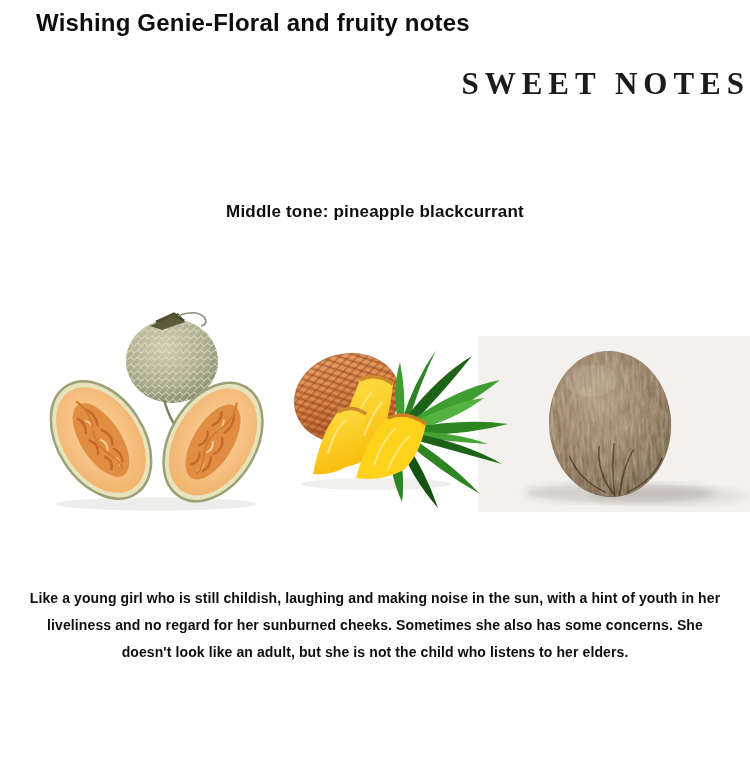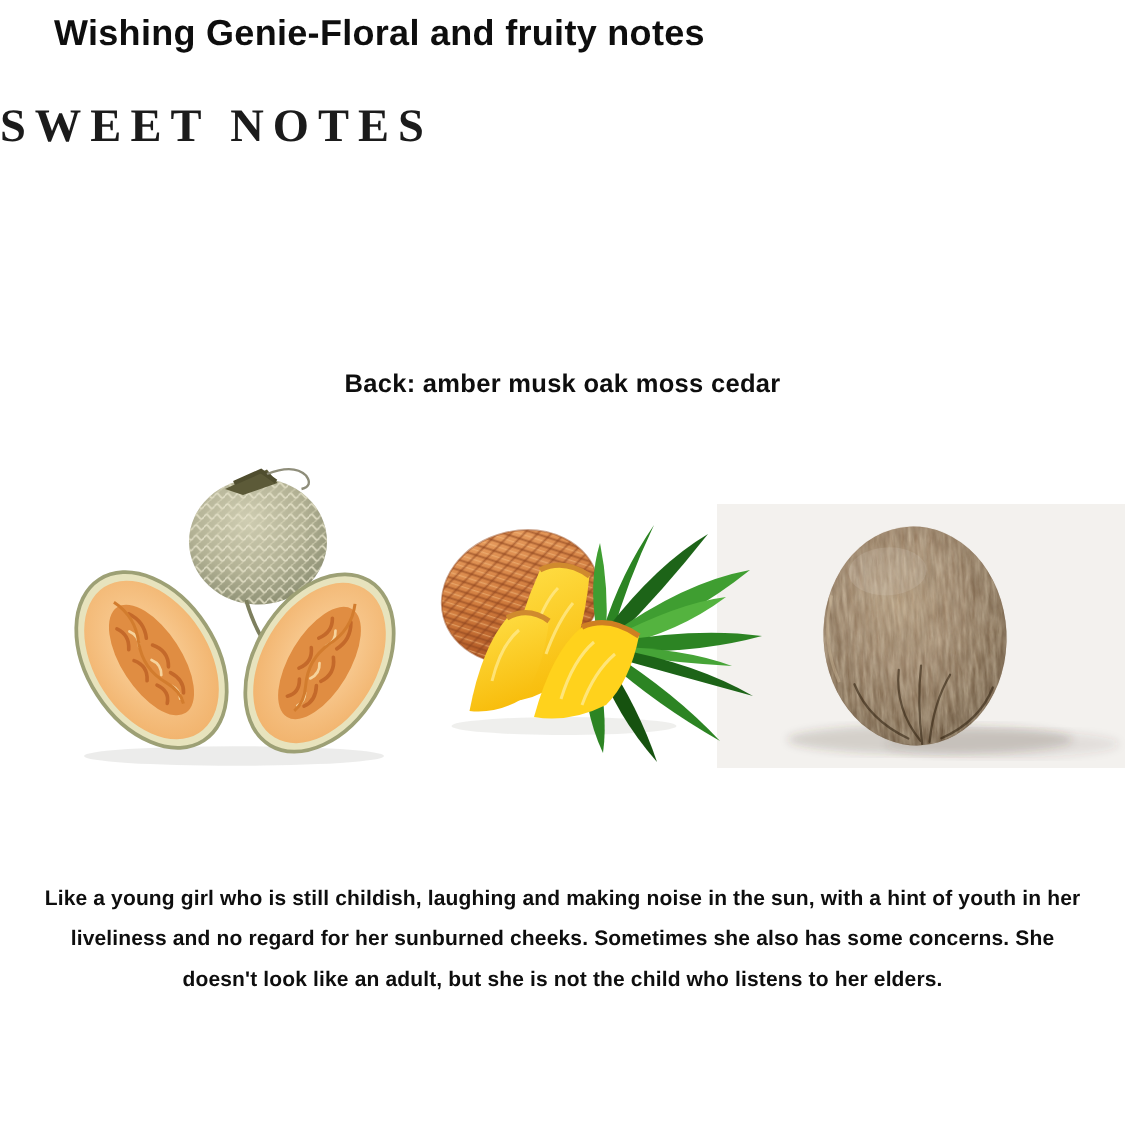--- a/index.html
+++ b/index.html
@@ -5,21 +5,21 @@
   html,body{margin:0;padding:0;background:#ffffff;}
   .canvas{
     position:relative;width:750px;height:765px;background:#ffffff;
     font-family:"Liberation Sans",sans-serif;color:#0e0e0e;overflow:hidden;
   }
   .title{
     position:absolute;top:9px;left:0;width:100%;text-align:left;
     font-size:24px;font-weight:700;letter-spacing:0.2px;padding-left:36px;
   }
   .subtitle{
-    position:absolute;top:66px;left:0;width:100%;text-align:left;
+    position:absolute;top:66px;left:0;width:100%;text-align:right;
     font-family:"Liberation Serif",serif;font-size:31px;font-weight:700;
     letter-spacing:6px;color:#1b1b1b;
   }
   .note{
     position:absolute;left:0;width:100%;text-align:center;
     font-size:17px;font-weight:700;letter-spacing:0.2px;
   }
   .n1{top:151px}.n2{top:202px}.n3{top:246px}
   .fruit{position:absolute;display:block;}
   .fruit-melon{left:38px;top:306px;}
@@ -32,21 +32,21 @@
 </style>
 </head>
 <body>
 
 <div class="canvas">
 
   <div class="title">Wishing Genie-Floral and fruity notes</div>
 
   <div class="subtitle">SWEET NOTES</div>
 
-  <div class="note n3">Back: amber musk oak moss cedar</div>
+  <div class="note n2">Middle tone: pineapple blackcurrant</div>
 
   <svg class="fruit fruit-melon" width="232" height="205" viewBox="0 0 232 205" xmlns="http://www.w3.org/2000/svg">
     <defs>
       <radialGradient id="skinG" cx="42%" cy="33%" r="75%">
         <stop offset="0" stop-color="#cfcdb2"></stop>
         <stop offset="0.55" stop-color="#b2b194"></stop>
         <stop offset="0.85" stop-color="#94967a"></stop>
         <stop offset="1" stop-color="#7e8062"></stop>
       </radialGradient>
       <radialGradient id="fleshG" cx="50%" cy="45%" r="70%">

